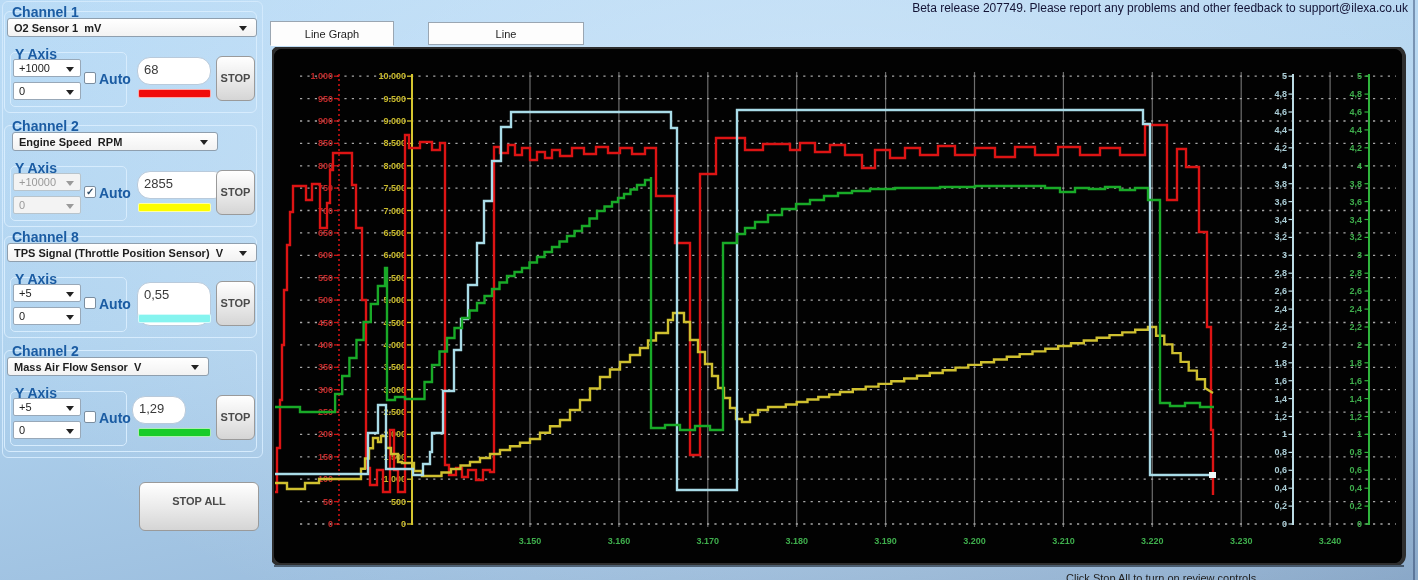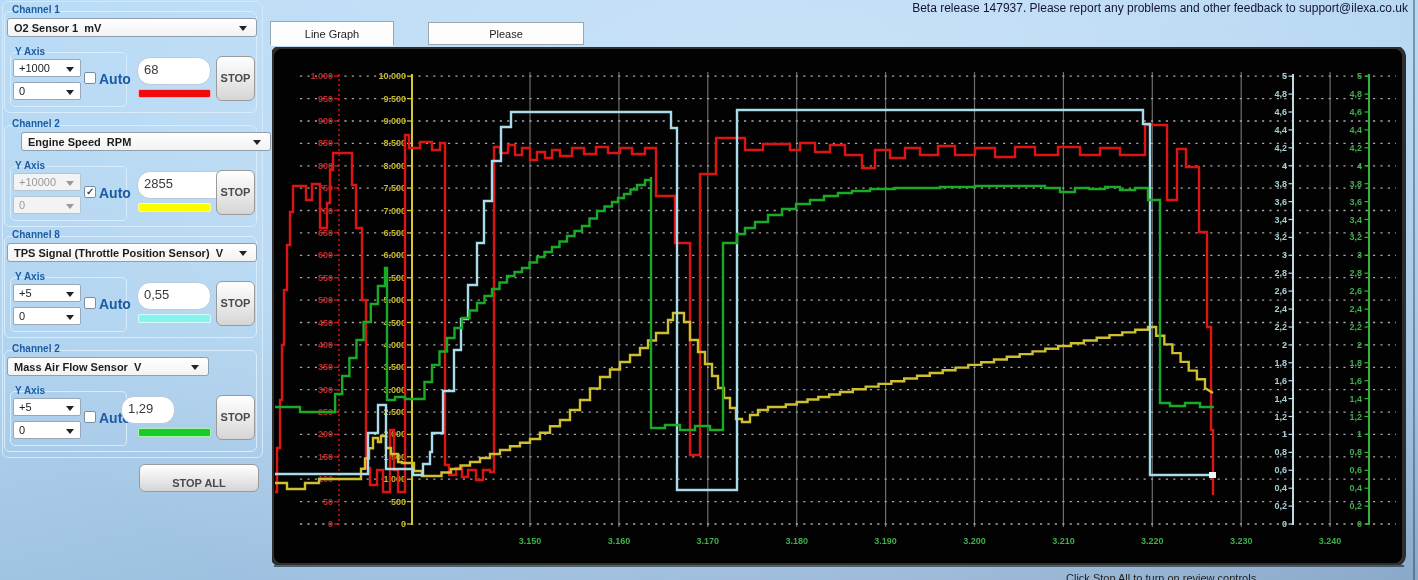--- a/index.html
+++ b/index.html
@@ -1,21 +1,21 @@
 <!DOCTYPE html>
 <html><head><meta charset="utf-8">
 <style>
 * { margin:0; padding:0; box-sizing:border-box; }
 html,body { width:1418px; height:580px; overflow:hidden; font-family:"Liberation Sans",sans-serif; }
 body { background:
   radial-gradient(ellipse 1250px 720px at 58% 32%, rgba(232,244,255,.5), rgba(232,244,255,0) 72%),
   linear-gradient(168deg,#b9dbf6 0%,#b0d3ef 40%,#9cbede 75%,#8aa8c8 100%);
   position:relative; }
 .grp { position:absolute; border:1.6px solid #d7ecfd; border-radius:6px; }
-.clab,.ylab { position:absolute; font-size:10px; font-weight:700; color:#1b5ca3; background:transparent; }
+.clab,.ylab { position:absolute; font-size:14px; font-weight:700; color:#1b5ca3; background:transparent; }
 .alab { position:absolute; font-size:14px; font-weight:700; color:#1b5ca3; }
 .ygrp { position:absolute; border:1.4px solid #d7ecfd; border-radius:5px; }
 .dd { position:absolute; background:linear-gradient(#ffffff,#f2f2f2); border:1px solid #8f9fae; border-radius:3px; font-size:11px; font-weight:700; color:#1d1d1d; }
 .dd span { position:absolute; left:6px; top:3px; white-space:nowrap; }
 .sel { position:absolute; background:#fff; border:1px solid #98a8b8; border-radius:2px; font-size:11px; color:#222; }
 .sel span { position:absolute; left:5px; top:2px; }
 .sel.dis { background:#f3f3f3; color:#9a9a9a; border-color:#b8c4cc; }
 .arr { position:absolute; width:0; height:0; border-left:4px solid transparent; border-right:4px solid transparent; border-top:5px solid #222; }
 .arr.adis { border-top-color:#9a9a9a; }
 .cb { position:absolute; width:12px; height:12px; background:#fff; border:1px solid #7b8ea0; border-radius:2px; }
@@ -54,21 +54,21 @@
   </div>
 <div class="cb" style="left:84px;top:72px"></div>
 <div class="alab" style="left:99px;top:71px">Auto</div>
 <div class="vbox" style="left:137px;top:57px;width:74px;height:28px">
     <span>68</span>
   </div>
 <div class="bar" style="left:138px;top:89px;width:73px;height:9px;background:#f00c0c"></div>
 <div class="stopb" style="left:216px;top:56px;width:39px;height:45px">STOP</div>
 <div class="grp" style="left:4px;top:125px;width:253px;height:102px"></div>
 <div class="clab" style="left:12px;top:118px">Channel 2</div>
-<div class="dd" style="left:21px;top:132px;width:250px;height:19px">
+<div class="dd" style="left:12px;top:132px;width:206px;height:19px">
     <span>Engine Speed&nbsp; RPM</span>
     <i class="arr" style="right:9px;top:7px"></i>
   </div>
 <div class="ygrp" style="left:10px;top:166px;width:117px;height:55px"></div>
 <div class="ylab" style="left:15px;top:160px">Y Axis</div>
 <div class="sel dis" style="left:13px;top:173px;width:68px;height:18px">
     <span>+10000</span>
     <i class="arr adis" style="right:6px;top:7px"></i>
   </div>
 <div class="sel dis" style="left:13px;top:196px;width:68px;height:18px">
@@ -95,21 +95,21 @@
 <div class="sel" style="left:13px;top:284px;width:68px;height:18px">
     <span>+5</span>
     <i class="arr" style="right:6px;top:7px"></i>
   </div>
 <div class="sel" style="left:13px;top:307px;width:68px;height:18px">
     <span>0</span>
     <i class="arr" style="right:6px;top:7px"></i>
   </div>
 <div class="cb" style="left:84px;top:297px"></div>
 <div class="alab" style="left:99px;top:296px">Auto</div>
-<div class="vbox" style="left:137px;top:282px;width:74px;height:28px">
+<div class="vbox" style="left:137px;top:282px;width:74px;height:44px">
     <span>0,55</span>
   </div>
 <div class="bar" style="left:138px;top:314px;width:73px;height:9px;background:#85f4ef"></div>
 <div class="stopb" style="left:216px;top:281px;width:39px;height:45px">STOP</div>
 <div class="grp" style="left:4px;top:350px;width:253px;height:102px"></div>
 <div class="clab" style="left:12px;top:343px">Channel 2</div>
 <div class="dd" style="left:7px;top:357px;width:202px;height:19px">
     <span>Mass Air Flow Sensor&nbsp; V</span>
     <i class="arr" style="right:9px;top:7px"></i>
   </div>
@@ -118,29 +118,29 @@
 <div class="sel" style="left:13px;top:398px;width:68px;height:18px">
     <span>+5</span>
     <i class="arr" style="right:6px;top:7px"></i>
   </div>
 <div class="sel" style="left:13px;top:421px;width:68px;height:18px">
     <span>0</span>
     <i class="arr" style="right:6px;top:7px"></i>
   </div>
 <div class="cb" style="left:84px;top:411px"></div>
 <div class="alab" style="left:99px;top:410px">Auto</div>
-<div class="vbox" style="left:121px;top:396px;width:54px;height:28px">
+<div class="vbox" style="left:132px;top:396px;width:54px;height:28px">
     <span>1,29</span>
   </div>
 <div class="bar" style="left:138px;top:428px;width:73px;height:9px;background:#17cc29"></div>
 <div class="stopb" style="left:216px;top:395px;width:39px;height:45px">STOP</div>
-<div class="stopb" style="left:139px;top:464px;width:120px;height:28px;line-height:37px">STOP ALL</div>
+<div class="stopb" style="left:139px;top:482px;width:120px;height:49px;line-height:37px">STOP ALL</div>
 <div class="tab" style="left:270px;top:21px;width:124px;height:25px;line-height:24px;border-bottom-color:#fdfdfd">Line Graph</div>
-<div class="tab" style="left:428px;top:22px;width:156px;height:23px;line-height:22px">Please</div>
-<div class="toptext">Beta release 147937. Please report any problems and other feedback to support@ilexa.co.uk</div>
+<div class="tab" style="left:428px;top:22px;width:156px;height:23px;line-height:22px">Line</div>
+<div class="toptext">Beta release 207749. Please report any problems and other feedback to support@ilexa.co.uk</div>
 <svg style="position:absolute;left:272px;top:47px" width="1134" height="518" viewBox="272 47 1134 518">
 <rect x="272" y="47" width="1132" height="518" rx="10" fill="#060606" stroke="#2e2e2e" stroke-width="4"></rect>
 <rect x="274" y="49" width="1128" height="514" rx="8" fill="#020202"></rect>
 <line x1="530.0" y1="72" x2="530.0" y2="527" stroke="#6e6e6e" stroke-width="1.2"></line>
 <line x1="618.9" y1="72" x2="618.9" y2="527" stroke="#6e6e6e" stroke-width="1.2"></line>
 <line x1="707.8" y1="72" x2="707.8" y2="527" stroke="#6e6e6e" stroke-width="1.2"></line>
 <line x1="796.7" y1="72" x2="796.7" y2="527" stroke="#6e6e6e" stroke-width="1.2"></line>
 <line x1="885.6" y1="72" x2="885.6" y2="527" stroke="#6e6e6e" stroke-width="1.2"></line>
 <line x1="974.5" y1="72" x2="974.5" y2="527" stroke="#6e6e6e" stroke-width="1.2"></line>
 <line x1="1063.4" y1="72" x2="1063.4" y2="527" stroke="#6e6e6e" stroke-width="1.2"></line>

